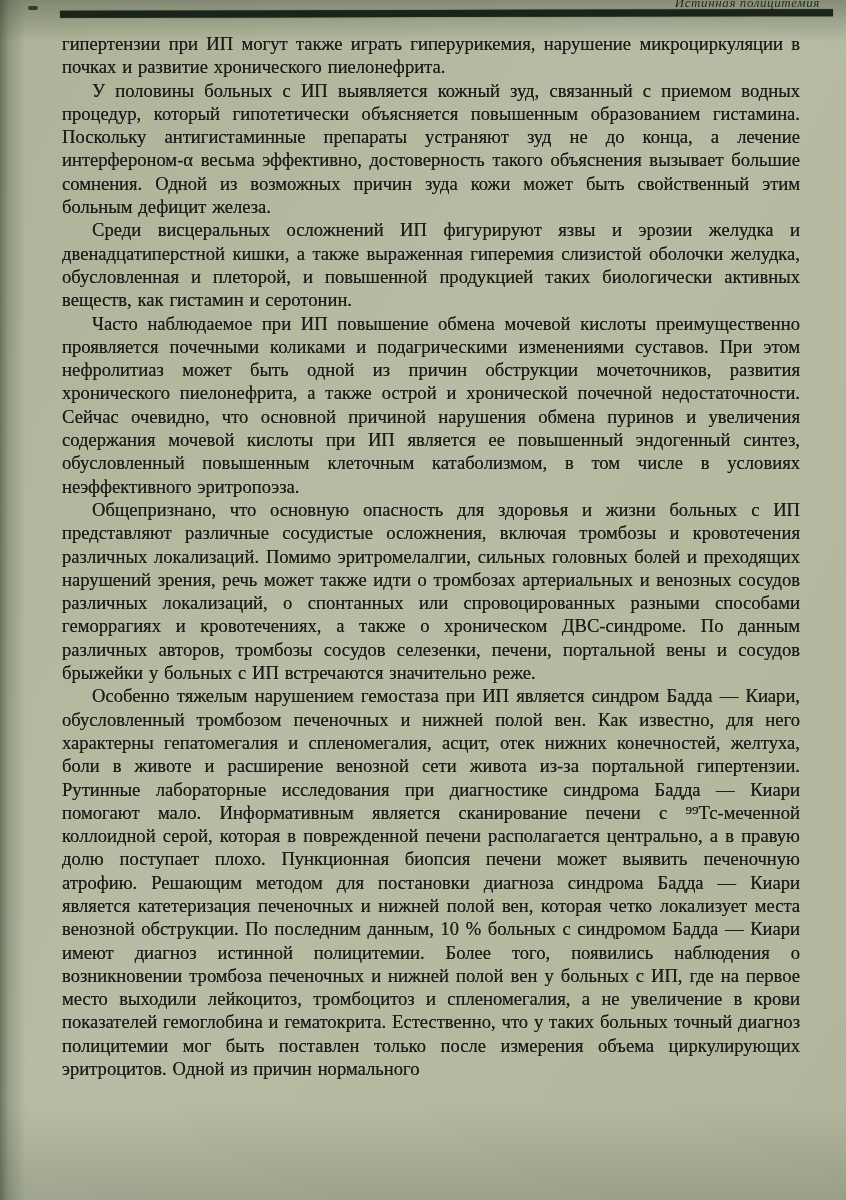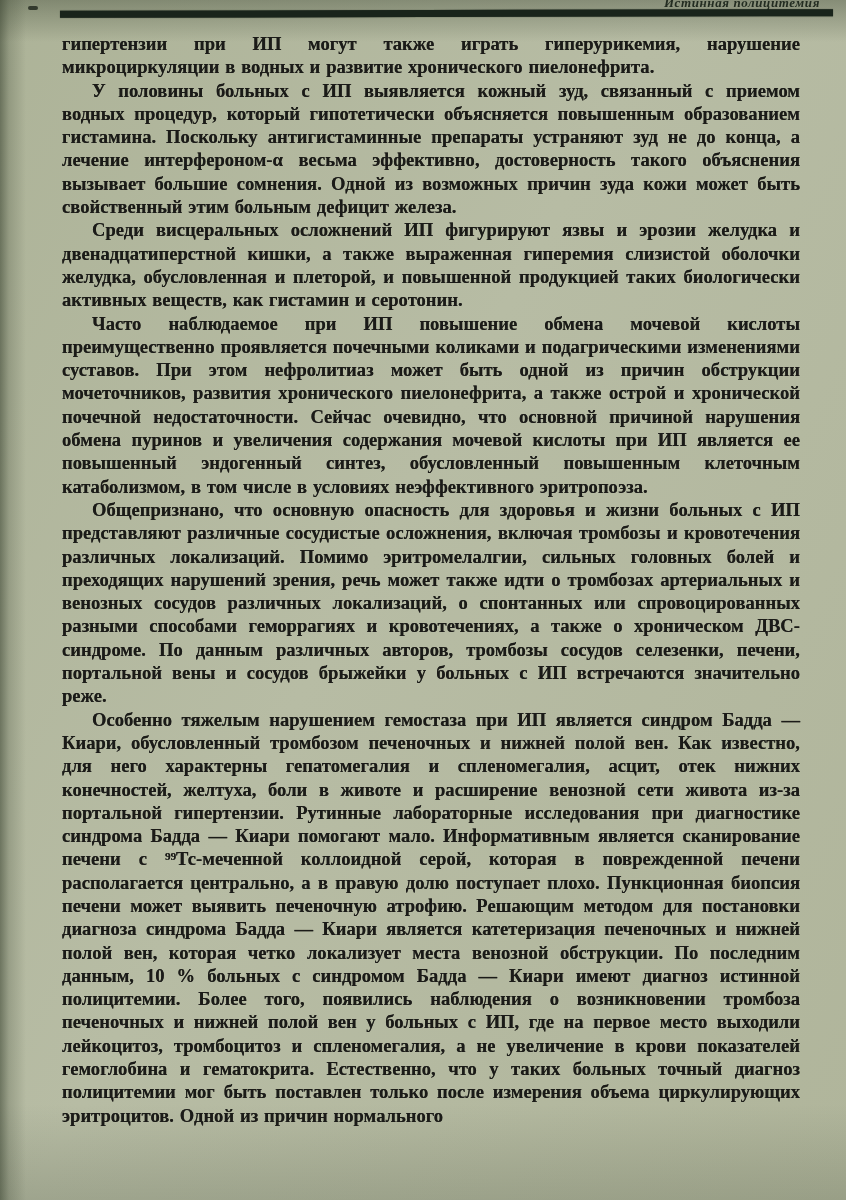--- a/index.html
+++ b/index.html
@@ -14,21 +14,20 @@
     font-family: "Liberation Serif", "DejaVu Serif", serif;
   }
   .page {
     position: absolute;
     inset: 0;
     background:
       linear-gradient(90deg, rgba(50,60,42,0.55) 0px, rgba(50,60,42,0.22) 9px, rgba(0,0,0,0) 26px),
       linear-gradient(180deg, rgba(56,66,48,0.38) 0px, rgba(0,0,0,0) 42px),
       linear-gradient(180deg, rgba(0,0,0,0) 92%, rgba(60,70,52,0.20) 100%),
       linear-gradient(118deg, #adb398 0%, #b7bca4 45%, #b0b59b 100%);
-    font-weight: bold;
   }
   .running-head {
     position: absolute;
     top: -5px;
     right: 26px;
     font-size: 13px;
     letter-spacing: 0.6px;
     color: #232c21;
     font-style: italic;
     white-space: nowrap;
@@ -78,21 +77,21 @@
 
 <div class="page">
 
   <div class="scan-artifact"></div>
 
   <div class="running-head">Истинная полицитемия</div>
 
   <div class="header-rule"></div>
 
   <main class="text-block">
-    <p class="para no-indent">гипертензии при ИП могут также играть гиперурикемия, нарушение микроциркуляции в водных и развитие хронического пиелонефрита.</p>
+    <p class="para no-indent">гипертензии при ИП могут также играть гиперурикемия, нарушение микроциркуляции в почках и развитие хронического пиелонефрита.</p>
     <p class="para">У половины больных с ИП выявляется кожный зуд, связанный с приемом водных процедур, который гипотетически объясняется повышенным образованием гистамина. Поскольку антигистаминные препараты устраняют зуд не до конца, а лечение интерфероном-α весьма эффективно, достоверность такого объяснения вызывает большие сомнения. Одной из возможных причин зуда кожи может быть свойственный этим больным дефицит железа.</p>
     <p class="para">Среди висцеральных осложнений ИП фигурируют язвы и эрозии желудка и двенадцатиперстной кишки, а также выраженная гиперемия слизистой оболочки желудка, обусловленная и плеторой, и повышенной продукцией таких биологически активных веществ, как гистамин и серотонин.</p>
     <p class="para">Часто наблюдаемое при ИП повышение обмена мочевой кислоты преимущественно проявляется почечными коликами и подагрическими изменениями суставов. При этом нефролитиаз может быть одной из причин обструкции мочеточников, развития хронического пиелонефрита, а также острой и хронической почечной недостаточности. Сейчас очевидно, что основной причиной нарушения обмена пуринов и увеличения содержания мочевой кислоты при ИП является ее повышенный эндогенный синтез, обусловленный повышенным клеточным катаболизмом, в том числе в условиях неэффективного эритропоэза.</p>
     <p class="para">Общепризнано, что основную опасность для здоровья и жизни больных с ИП представляют различные сосудистые осложнения, включая тромбозы и кровотечения различных локализаций. Помимо эритромелалгии, сильных головных болей и преходящих нарушений зрения, речь может также идти о тромбозах артериальных и венозных сосудов различных локализаций, о спонтанных или спровоцированных разными способами геморрагиях и кровотечениях, а также о хроническом ДВС-синдроме. По данным различных авторов, тромбозы сосудов селезенки, печени, портальной вены и сосудов брыжейки у больных с ИП встречаются значительно реже.</p>
     <p class="para">Особенно тяжелым нарушением гемостаза при ИП является синдром Бадда — Киари, обусловленный тромбозом печеночных и нижней полой вен. Как известно, для него характерны гепатомегалия и спленомегалия, асцит, отек нижних конечностей, желтуха, боли в животе и расширение венозной сети живота из-за портальной гипертензии. Рутинные лабораторные исследования при диагностике синдрома Бадда — Киари помогают мало. Информативным является сканирование печени с ⁹⁹Тс-меченной коллоидной серой, которая в поврежденной печени располагается центрально, а в правую долю поступает плохо. Пункционная биопсия печени может выявить печеночную атрофию. Решающим методом для постановки диагноза синдрома Бадда — Киари является катетеризация печеночных и нижней полой вен, которая четко локализует места венозной обструкции. По последним данным, 10 % больных с синдромом Бадда — Киари имеют диагноз истинной полицитемии. Более того, появились наблюдения о возникновении тромбоза печеночных и нижней полой вен у больных с ИП, где на первое место выходили лейкоцитоз, тромбоцитоз и спленомегалия, а не увеличение в крови показателей гемоглобина и гематокрита. Естественно, что у таких больных точный диагноз полицитемии мог быть поставлен только после измерения объема циркулирующих эритроцитов. Одной из причин нормального</p>
   </main>
 
 </div>
 
 </body></html>

